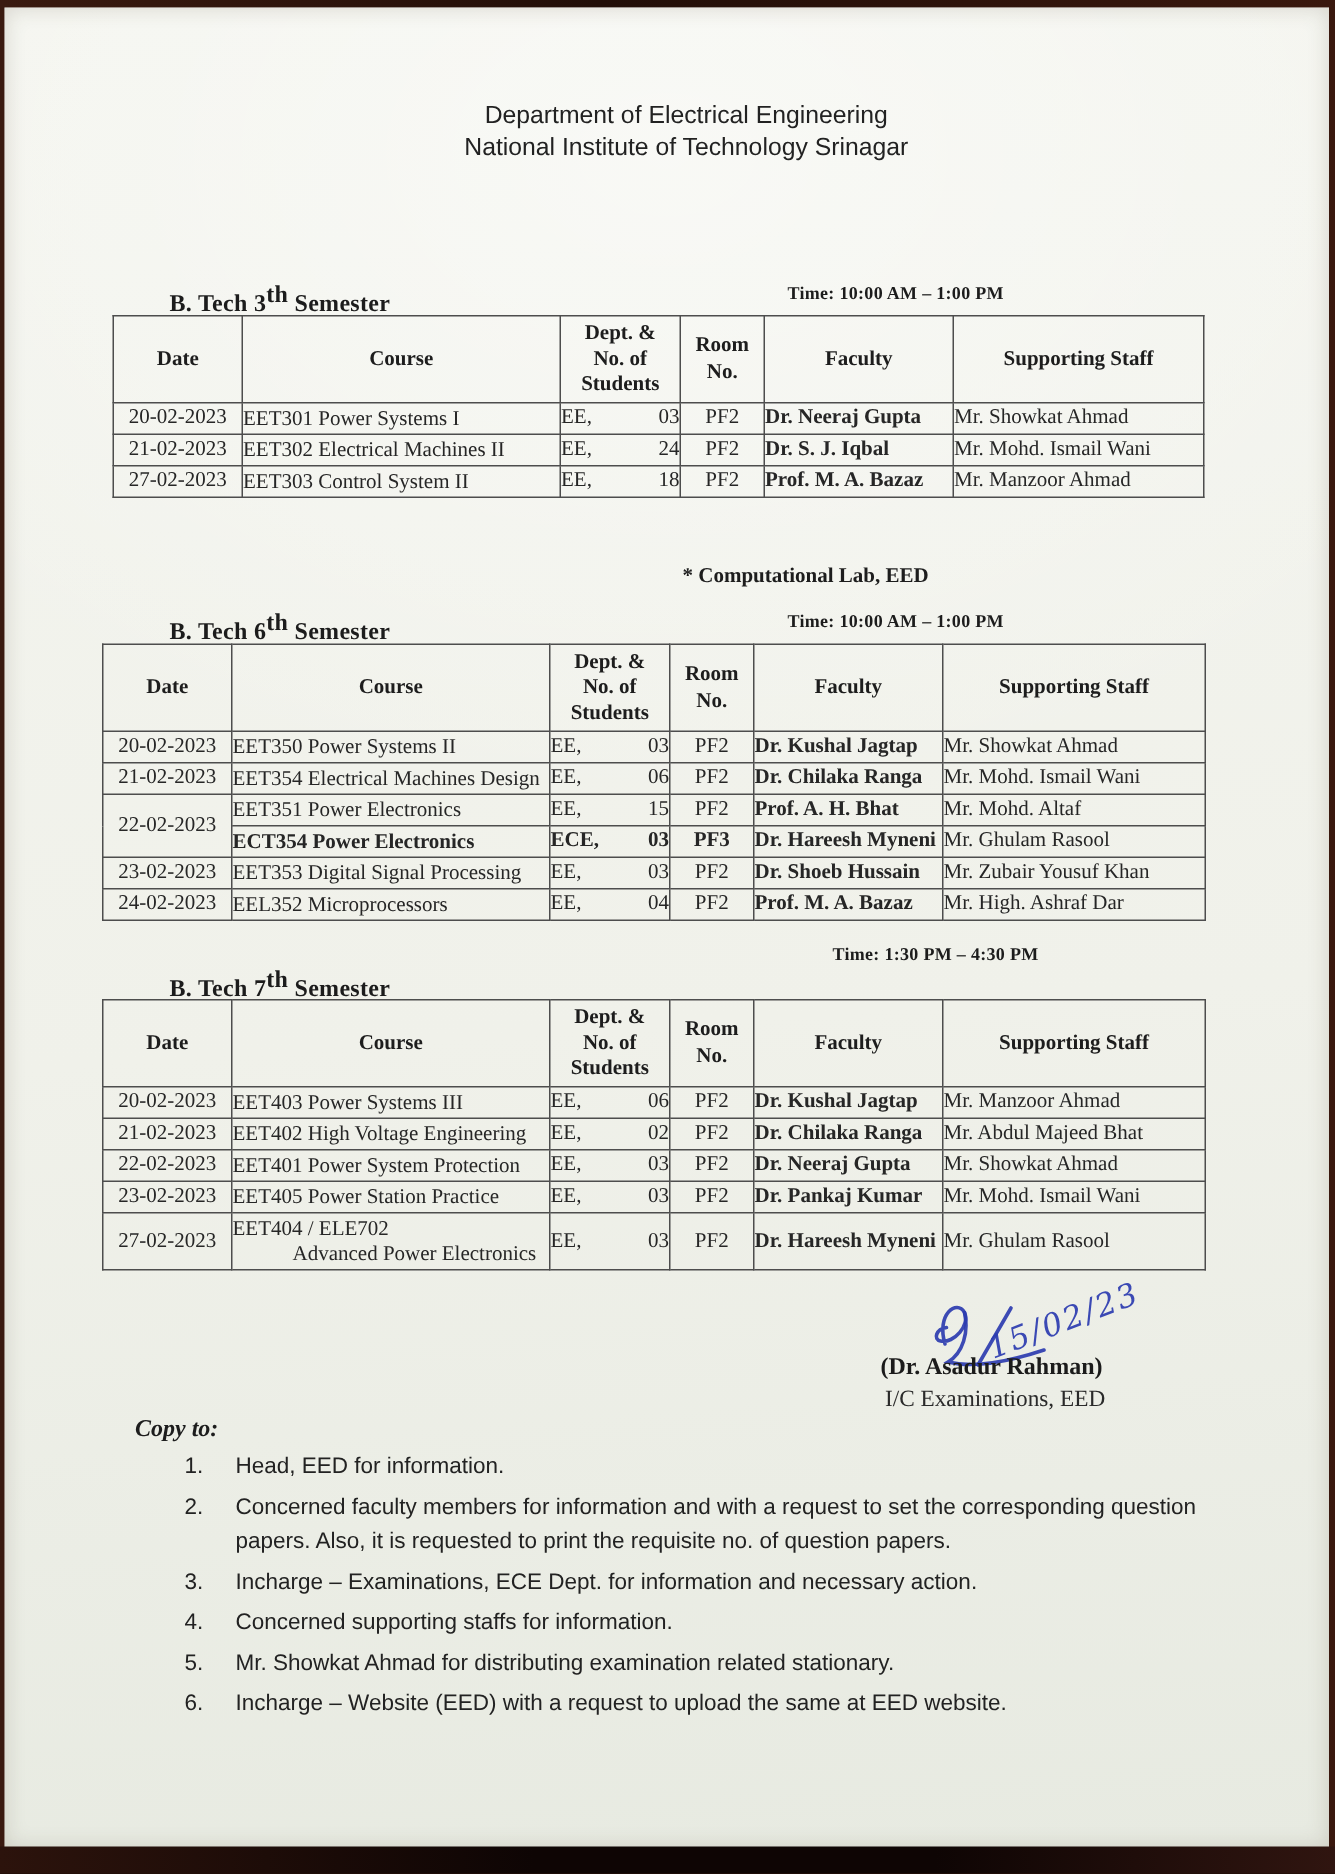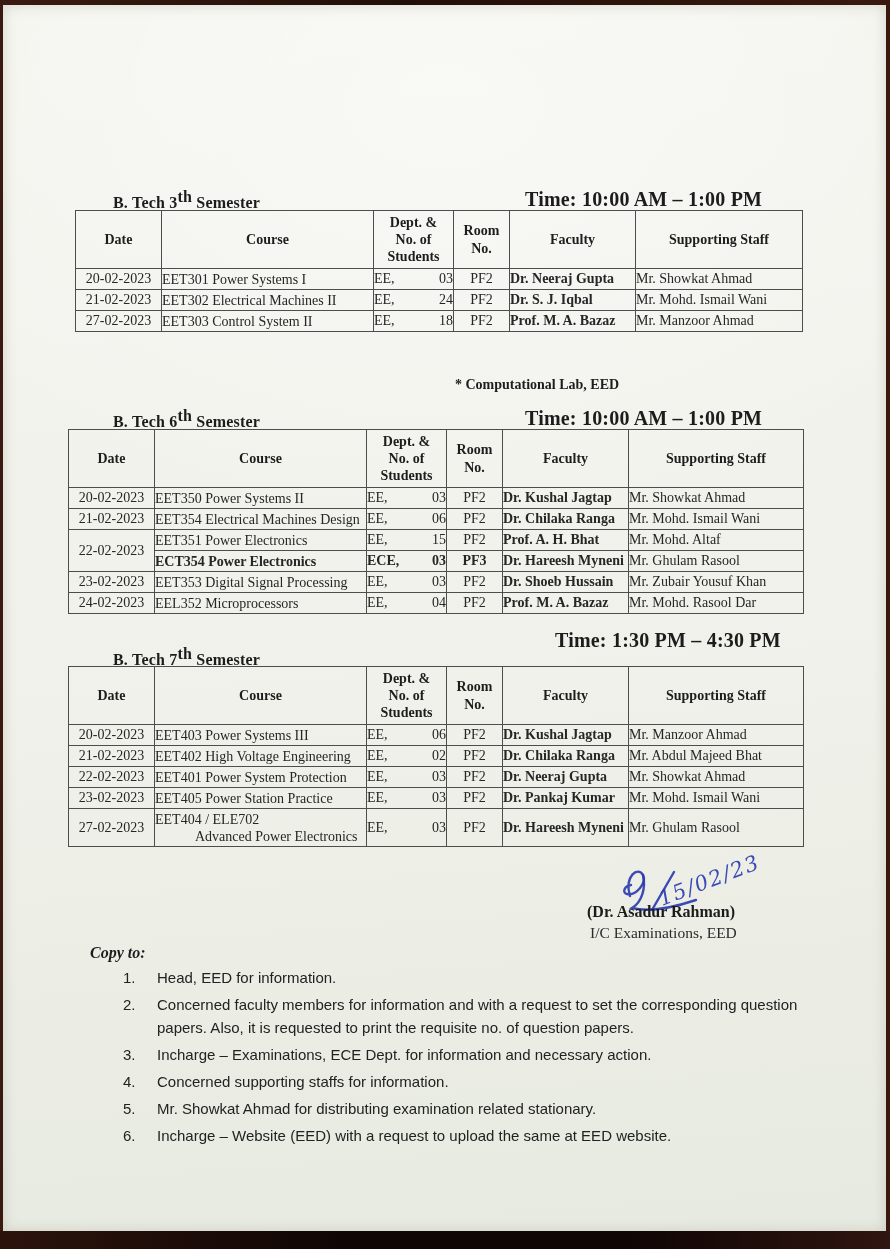--- a/index.html
+++ b/index.html
@@ -19,21 +19,21 @@
   
   .org{left:0;right:0;top:62px;text-align:center;padding-left:26px;
        font-family:"Liberation Sans",sans-serif;font-size:16.5px;line-height:21px;color:#222;}
   .doc-title{left:0;right:0;top:128px;text-align:center;padding-left:20px;
        font-size:18.5px;font-weight:bold;letter-spacing:.6px;color:#1d1d1d;}
   .title-light{font-weight:normal;font-size:17px;letter-spacing:.2px;}
 
   
   .sec-title{font-size:16px;font-weight:bold;color:#1c1c1c;letter-spacing:.2px;}
   .sec-title sup{font-size:16px;}
-  .sec-time{font-size:20px;font-weight:bold;color:#1c1c1c;letter-spacing:.2px;}
+  .sec-time{font-size:12px;font-weight:bold;color:#1c1c1c;letter-spacing:.2px;}
 
   
   table.duty{border-collapse:collapse;table-layout:fixed;width:100%;}
   table.duty th,table.duty td{border:1px solid #4d4d4d;font-size:14px;color:#262626;
        overflow:hidden;white-space:nowrap;vertical-align:middle;padding:0;}
   table.duty th{font-weight:bold;text-align:center;line-height:1.22;color:#1d1d1d;}
   tr.hdr-row{height:58px;}
   tr.data-row{height:21px;}
   tr.data-row.tall{height:38px;}
   td.c-date{text-align:center;}
@@ -62,20 +62,24 @@
        width:700px;line-height:23px;}
   ol.copy-list li{counter-increment:n;position:relative;padding-left:36px;margin-bottom:4px;}
   ol.copy-list li::before{content:counter(n) ".";position:absolute;left:2px;}
 </style>
 </head>
 <body>
 
 <div class="photo">
   <div class="paper">
 
+    <div class="abs org">
+      <div>Department of Electrical Engineering</div>
+      <div>National Institute of Technology Srinagar</div>
+    </div>
 
     <div class="abs sec-title" style="left:110px;top:183px;">
       <span>B. Tech 3</span><sup>th</sup><span> Semester</span>
     </div>
     <div class="abs sec-time" style="left:522px;top:183px;">Time: 10:00 AM – 1:00 PM</div>
     <div class="abs" style="left:72px;top:205px;width:728px;">
       <table class="duty">
         <colgroup>
             <col style="width:86px">
             <col style="width:212px">
@@ -264,21 +268,21 @@
                 <div class="course-line">EEL352 Microprocessors</div>
               </td>
               <td class="c-dept">
                 <div class="cellflex">
                   <span class="dept-code">EE,</span>
                   <span class="dept-count">04</span>
                 </div>
               </td>
               <td class="c-room">PF2</td>
               <td class="c-fac">Prof. M. A. Bazaz</td>
-              <td class="c-staff">Mr. Mohd. Rasool Dar</td>
+              <td class="c-staff">Mr. High. Ashraf Dar</td>
             </tr>
           </tbody>
       </table>
     </div>
 
     <div class="abs sec-title" style="left:110px;top:640px;">
       <span>B. Tech 7</span><sup>th</sup><span> Semester</span>
     </div>
     <div class="abs sec-time" style="left:552px;top:624px;">Time: 1:30 PM – 4:30 PM</div>
     <div class="abs" style="left:65px;top:661px;width:736px;">

